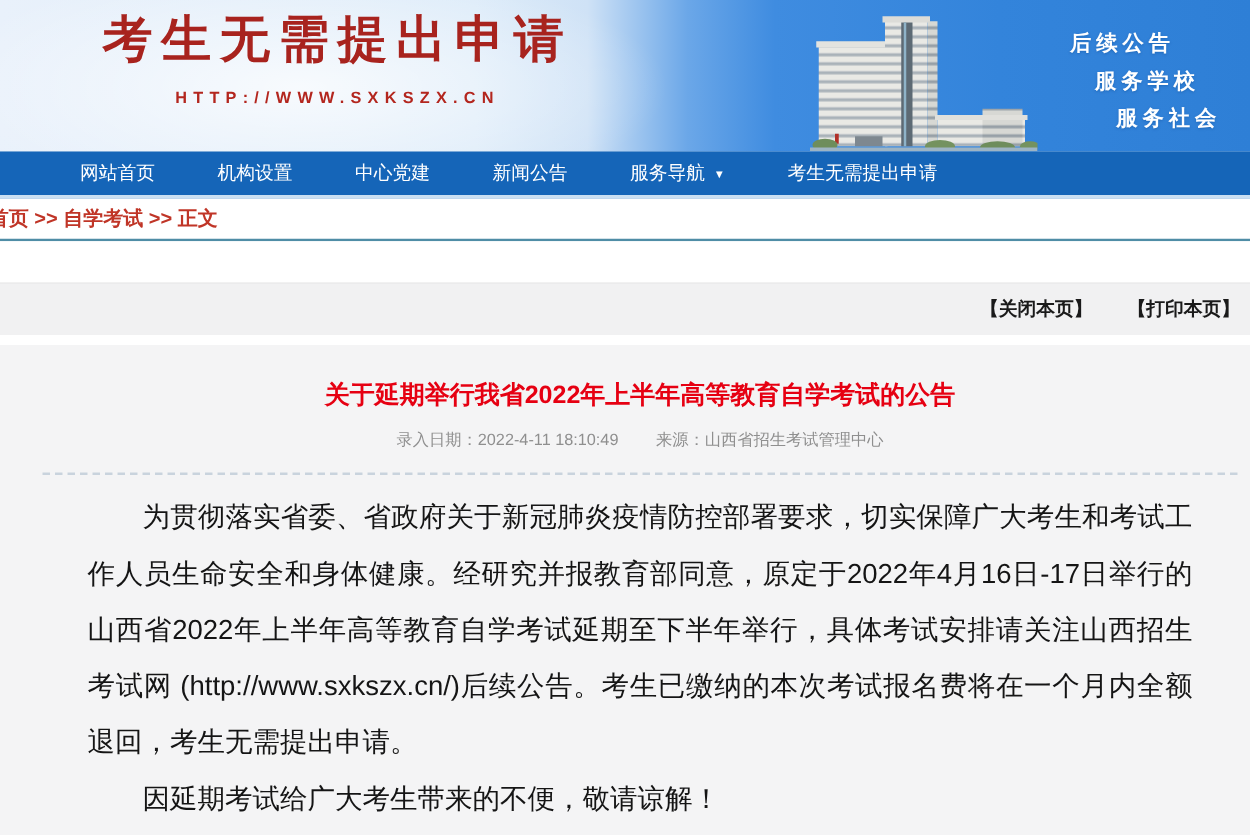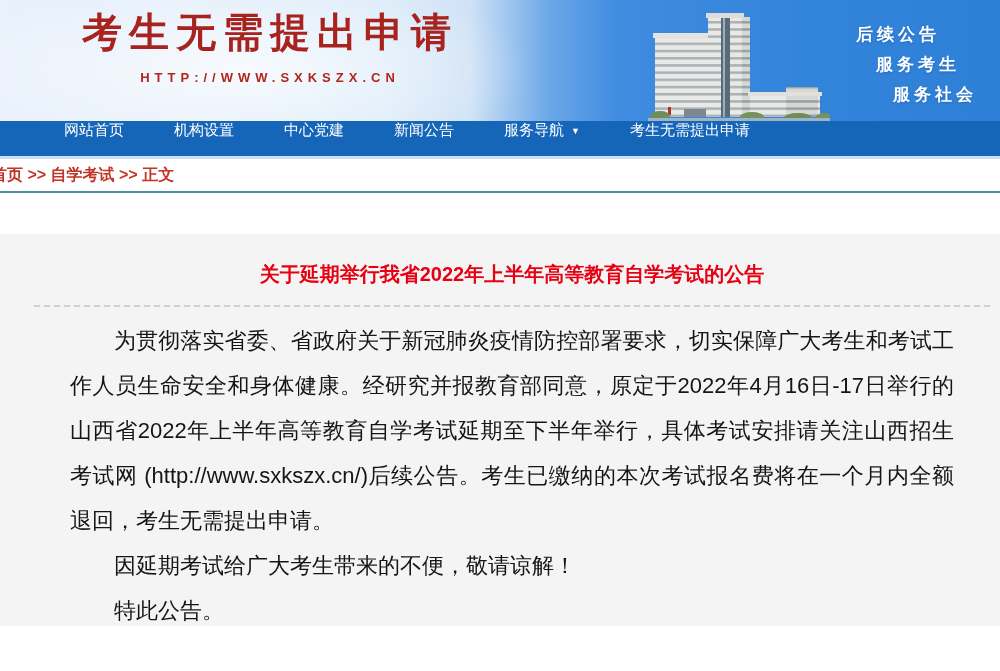--- a/index.html
+++ b/index.html
@@ -38,21 +38,21 @@
     font-size: 17px; font-weight: bold; letter-spacing: 4px;
     line-height: 30px; text-align: right; text-shadow: 0 1px 2px rgba(0,60,130,.35);
   }
   .slogan.s1 { padding-right: 60px; }
   .slogan.s2 { padding-right: 40px; }
   .slogan.s3 { padding-right: 23px; }
 
   
   .main-nav {
     height: 38px; background: #1565b8; border-bottom: 3px solid #cadff2;
-    display: flex; align-items: flex-start; padding-left: 64px; gap: 50px;
+    display: flex; align-items: center; padding-left: 64px; gap: 50px;
   }
   .nav-item {
     color: #ffffff; font-size: 15px; text-decoration: none; white-space: nowrap;
     cursor: pointer;
   }
   .nav-item .caret { font-size: 9px; margin-left: 7px; vertical-align: 1px; }
 
   
   .breadcrumb-bar {
     height: 34px; background: #ffffff; border-bottom: 2px solid #4f8da6;
@@ -138,44 +138,51 @@
 
       <ellipse cx="12" cy="113" rx="10" ry="5" fill="#6e8d5c"></ellipse>
       <ellipse cx="104" cy="114" rx="12" ry="5" fill="#74925f"></ellipse>
       <ellipse cx="150" cy="115" rx="14" ry="5" fill="#6e8d5c"></ellipse>
       <ellipse cx="176" cy="114" rx="8" ry="4" fill="#74925f"></ellipse>
       <rect x="0" y="115" width="182" height="3" fill="#9db4c4"></rect>
     </svg>
 
     <div class="slogans">
       <div class="slogan s1">后续公告</div>
-      <div class="slogan s2">服务考生</div>
+      <div class="slogan s2">服务学校</div>
       <div class="slogan s3">服务社会</div>
     </div>
   </header>
 
   <nav class="main-nav">
     <a class="nav-item">网站首页</a>
     <a class="nav-item">机构设置</a>
     <a class="nav-item">中心党建</a>
     <a class="nav-item">新闻公告</a>
     <a class="nav-item"><span>服务导航</span><span class="caret">▼</span></a>
     <a class="nav-item">考生无需提出申请</a>
   </nav>
 
   <div class="breadcrumb-bar">
     <span class="breadcrumb">首页 &gt;&gt; 自学考试 &gt;&gt; 正文</span>
   </div>
 
   <div class="gap-a"></div>
 
+  <div class="toolbar">
+    <a class="tool-btn">【关闭本页】</a>
+    <a class="tool-btn">【打印本页】</a>
+  </div>
 
   <div class="gap-b"></div>
 
   <main class="content">
     <h2 class="article-title">关于延期举行我省2022年上半年高等教育自学考试的公告</h2>
+    <div class="article-meta">
+      <span>录入日期：</span><span>2022-4-11 18:10:49</span><span class="sep"></span><span>来源：</span><span>山西省招生考试管理中心</span>
+    </div>
     <hr class="dotted-sep">
     <p class="para first">为贯彻落实省委、省政府关于新冠肺炎疫情防控部署要求，切实保障广大考生和考试工作人员生命安全和身体健康。经研究并报教育部同意，原定于2022年4月16日-17日举行的山西省2022年上半年高等教育自学考试延期至下半年举行，具体考试安排请关注山西招生考试网 (http://www.sxkszx.cn/)后续公告。考生已缴纳的本次考试报名费将在一个月内全额退回，考生无需提出申请。</p>
     <p class="para">因延期考试给广大考生带来的不便，敬请谅解！</p>
     <p class="para">特此公告。</p>
   </main>
 
 </div>
 
 </body></html>

